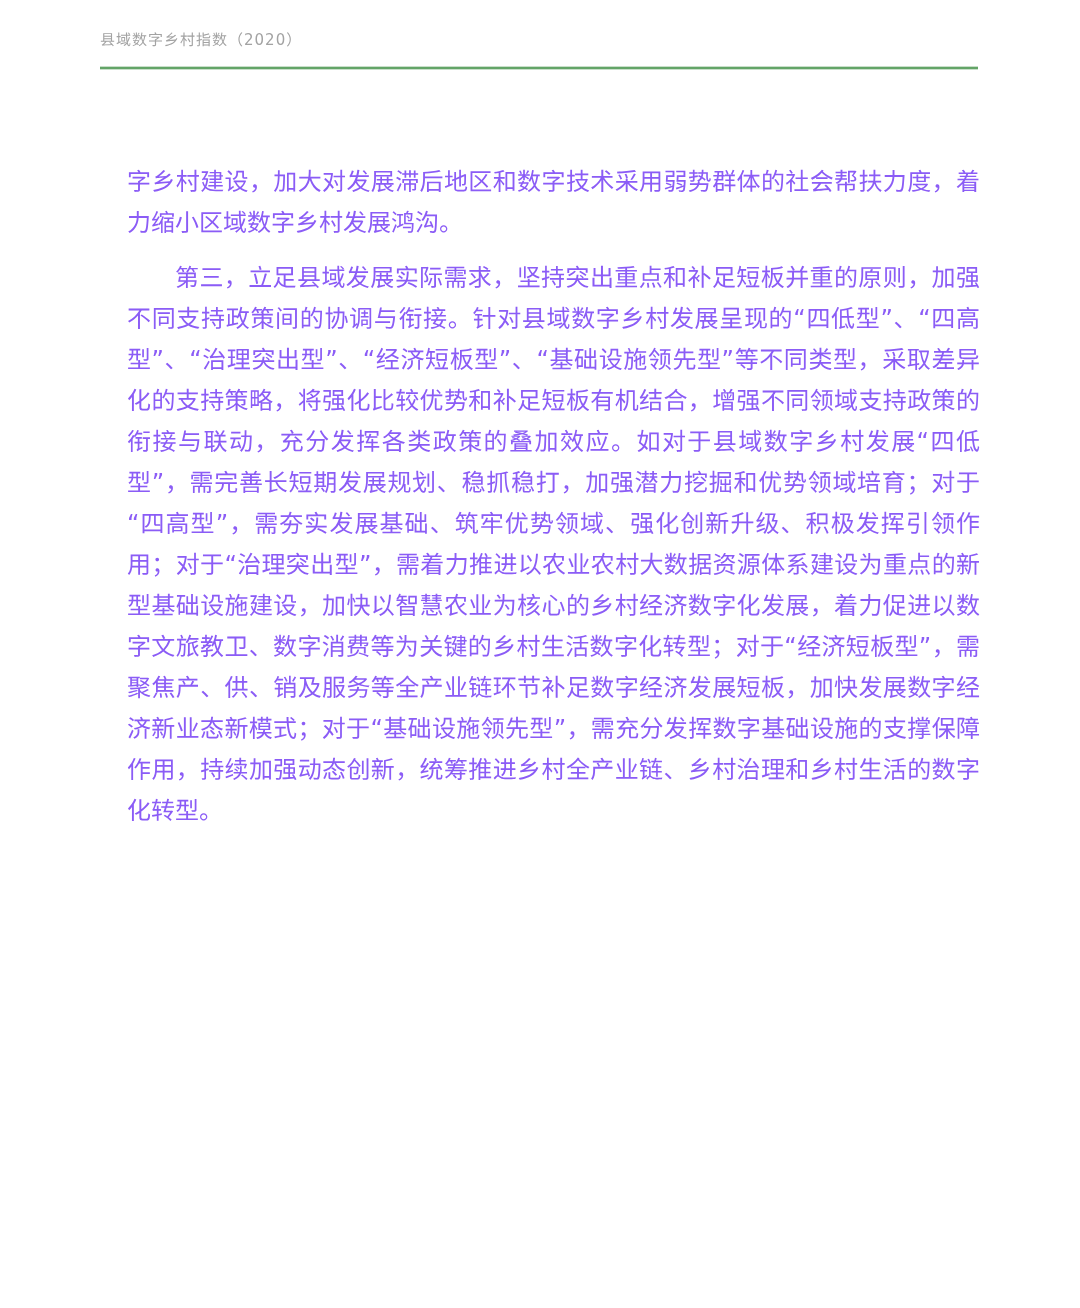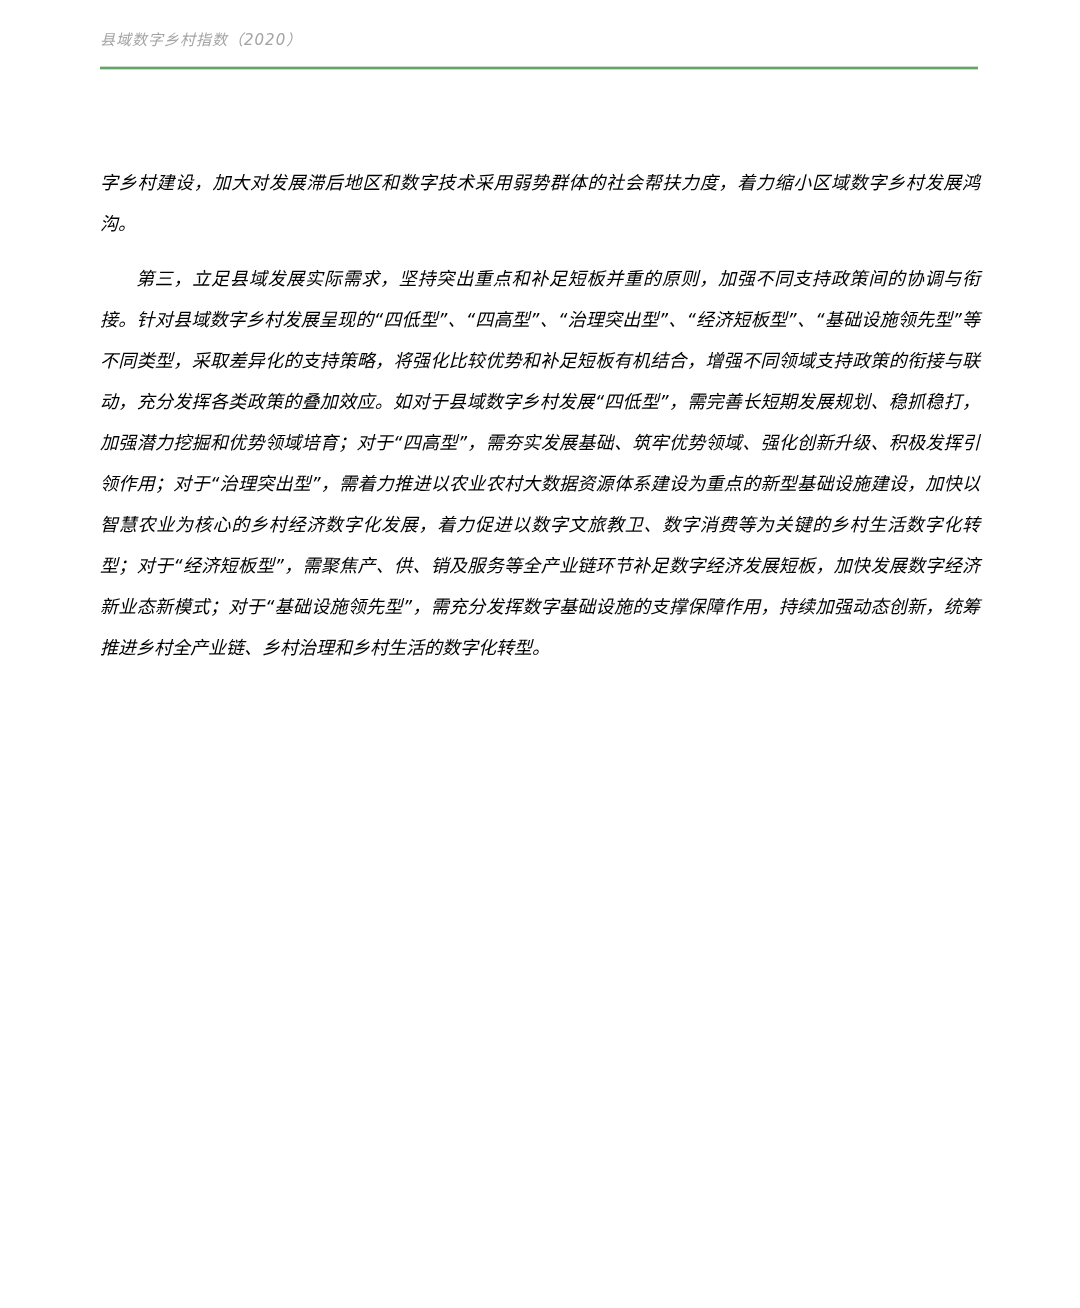--- a/index.html
+++ b/index.html
@@ -4,21 +4,20 @@
 <style>
   * { margin: 0; padding: 0; box-sizing: border-box; }
   html, body { background: #ffffff; }
   .page {
     position: relative;
     width: 1080px;
     height: 1308px;
     background: #ffffff;
     overflow: hidden;
     font-family: "DejaVu Sans", sans-serif;
-    font-style: italic;
   }
   .page-header {
     position: absolute;
     top: 0;
     left: 100px;
     width: 878px;
   }
   .header-title {
     position: absolute;
     top: 30px;
@@ -38,27 +37,28 @@
     background: #63a467;
     box-shadow: 0 1px 0 rgba(99,164,103,0.35), 0 -1px 0 rgba(99,164,103,0.35);
   }
   .document-body {
     position: absolute;
     top: 162px;
     left: 100px;
     width: 880px;
   }
   .para {
-    font-size: 18px;
+    font-size: 24px;
     line-height: 41px;
-    color: #000000;
+    color: #8b5cf6;
     text-align: justify;
     text-justify: inter-ideograph;
     margin-bottom: 14px;
     word-break: break-all;
+    margin-left: 27px;
   }
   .para.indent { text-indent: 2em; }
 </style>
 </head>
 <body>
 
 <div class="page">
   <header class="page-header">
     <div class="header-title">县域数字乡村指数（2020）</div>
     <div class="header-rule"></div>

